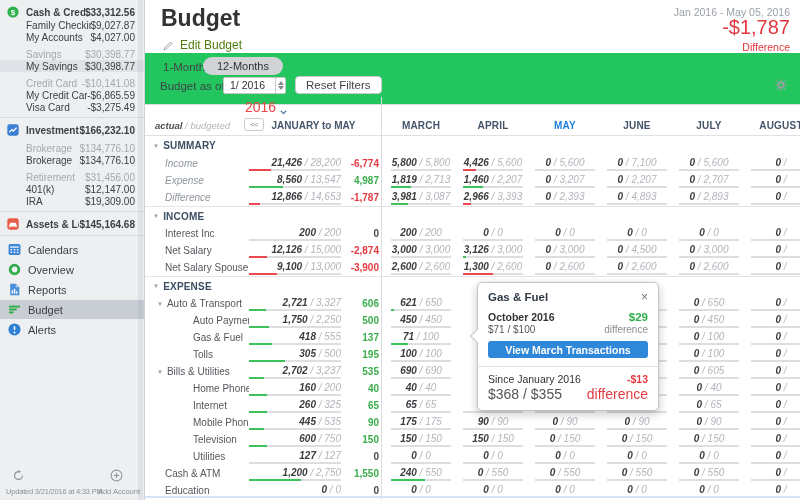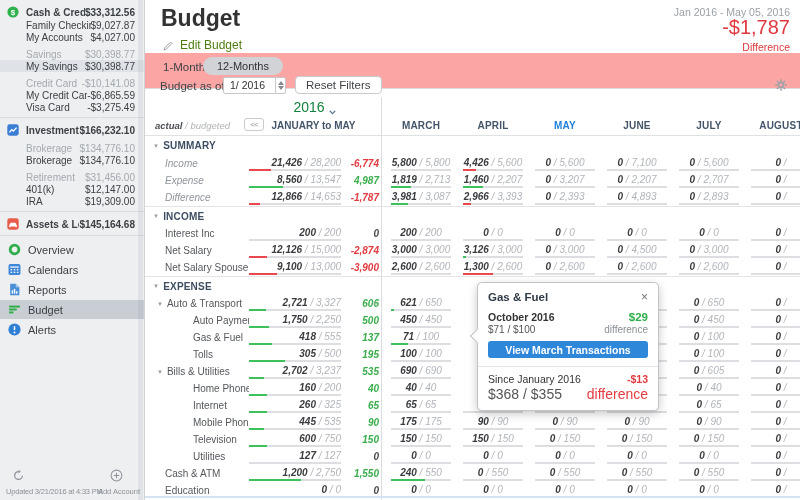--- a/index.html
+++ b/index.html
@@ -31,36 +31,36 @@
 
   
   .main{position:absolute;left:145px;top:0;width:655px;height:500px;overflow:hidden;background:#fff}
   .title{position:absolute;left:16px;top:5px;font-size:23px;font-weight:700;color:#333}
   .edit{position:absolute;left:18px;top:38px;font-size:12px;color:#4d7c0f;display:flex;gap:6px;align-items:center}
   .edit .ic{width:11px;height:11px}
   .hr-date{position:absolute;right:10px;top:6px;font-size:10.5px;color:#9aa0a6}
   .hr-diff{position:absolute;right:10px;top:16px;font-size:20px;font-weight:500;color:#e0393f}
   .hr-lbl{position:absolute;right:10px;top:41px;font-size:10.5px;color:#e0393f}
 
-  .fbar{position:absolute;left:0;top:53px;width:100%;height:36px;background:#fca5a5;border-bottom:1px solid #dcdcde;box-sizing:border-box}
+  .fbar{position:absolute;left:0;top:53px;width:100%;height:52px;background:#22c55e;border-bottom:1px solid #dcdcde;box-sizing:border-box}
   .seg-plain{position:absolute;left:18px;top:8px;font-size:11.5px;color:#3f4347}
   .seg-pill{position:absolute;left:58px;top:4px;background:#d2d3d6;border-radius:10px;padding:3px 14px;font-size:11px;color:#2f3235}
   .asof-lab{position:absolute;left:15px;top:27px;font-size:11.5px;color:#3f4347}
   .asof-box{position:absolute;left:78px;top:24px;width:46px;height:15px;background:#fff;border:1px solid #c6c8cb;border-radius:2px;font-size:10.5px;color:#333;line-height:15px;padding-left:6px}
   .stp{position:absolute;left:130px;top:24px;width:11px;height:17px;background:#fff;border:1px solid #c6c8cb;border-radius:2px;box-sizing:border-box}
   .stp .up,.stp .dn{position:absolute;left:2px;width:0;height:0;border-left:3.5px solid transparent;border-right:3.5px solid transparent}
   .stp .up{top:3px;border-bottom:4px solid #84898f}
   .stp .dn{bottom:3px;border-top:4px solid #84898f}
   .reset{position:absolute;left:150px;top:23px;background:#fff;border:1px solid #c9cbce;border-radius:4px;padding:2px 10px;font-size:11.5px;color:#3f4347}
   .gear{position:absolute;right:12px;top:25px;width:14px;height:14px}
 
   
   .grid{position:absolute;left:0;top:97px;right:0;bottom:0}
   .yearbar{position:relative;height:20px}
-  .year{position:absolute;left:100px;width:140px;top:2px;text-align:center;font-size:14px;color:#15803d;display:flex;align-items:center;justify-content:center;gap:3px}
+  .year{position:absolute;left:100px;width:140px;top:2px;text-align:center;font-size:14px;color:#ef4444;display:flex;align-items:center;justify-content:flex-start;gap:3px}
   .year .ic{width:9px;height:9px;margin-top:2px}
   .thead{position:relative;height:18px;border-bottom:1px solid #dfe1e3}
   .legend{position:absolute;left:10px;top:3px;font-size:9.5px;font-style:italic}
   .legend .la{font-weight:700;color:#4a4e53}
   .legend .lb{color:#b0b4b9}
   .collapse{position:absolute;left:99px;top:1px;width:20px;height:13px;background:#fff;border:1px solid #c9cbce;border-radius:3px;font-size:8px;color:#8a8f94;text-align:center;line-height:12px;letter-spacing:-1px;box-sizing:border-box}
   .fhead{position:absolute;left:100px;width:137px;top:3px;text-align:center;font-size:10px;font-weight:700;color:#44556a}
   .mheads{position:absolute;left:240px;top:3px;display:flex}
   .mh{width:72px;flex:none;text-align:center;font-size:10px;font-weight:700;color:#44556a;letter-spacing:.2px}
   .mh.cur{color:#1e7fdb}
@@ -75,21 +75,21 @@
   .tlabel.parent{padding-left:12px}
   .tlabel.child{padding-left:48px}
   .vcell{width:92px;flex:none}
   .nums{text-align:right;font-size:10px;line-height:11px;font-style:italic;white-space:nowrap}
   .nums b{color:#3a3c3f;font-weight:700}
   .nums .bud{color:#b0b4ba}
   .vbar{height:2px;background:#dddee1;position:relative;margin-top:1px}
   .vbar i{position:absolute;left:0;top:0;bottom:0}
   .vbar .g{background:#3ec15b}
   .vbar .r{background:#e8484e}
-  .dcell{box-sizing:border-box;width:40px;flex:none;text-align:right;padding-right:2px;font-size:10px;font-weight:700;font-style:italic}
+  .dcell{box-sizing:border-box;width:40px;flex:none;text-align:right;padding-right:2px;font-size:10px;font-weight:700;}
   .dred{color:#e23b41}.dgreen{color:#3aad4c}.dneutral{color:#46494d}
   .mwrap{position:absolute;left:240px;top:0;height:100%;display:flex;align-items:center}
   .mcell{width:72px;flex:none}
   .mcell .nums{text-align:center}
   .mcell .vbar{width:60px;margin:1px auto 0}
   .grip{position:absolute;left:228px;top:4px;font-size:8px;color:#b4b8bd}
   .vline{position:absolute;left:236px;top:97px;bottom:0;width:1px;background:#dbdcdf;z-index:2}
   .bedge{position:absolute;left:0;right:0;top:496px;height:2px;background:#d5e4f4;z-index:6}
 
   
@@ -193,36 +193,36 @@
               <path d="M2.2 7.6l1-2.3c.12-.28.4-.46.7-.46h4.2c.3 0 .58.18.7.46l1 2.3v1.6h-1.3v-.7H3.5v.7H2.2z" fill="#fff"></path>
             </svg></span>
           <span class="sb-lab">Assets &amp; Loans</span>
           <span class="sb-val">$145,164.68</span>
         </div>
         <div class="sb-div"></div>
       </div>
     <div id="features">
         <div class="sb-feat">
           <span class="sb-ic"><svg viewBox="0 0 12 12">
-              <circle cx="6" cy="6" r="4" fill="none" stroke="#2fae4a" stroke-width="2.6"></circle>
-            </svg></span>
-          <span class="sb-lab">Overview</span>
-        </div>
-        <div class="sb-feat">
-          <span class="sb-ic"><svg viewBox="0 0 12 12">
               <rect x="0.5" y="1" width="11" height="10" rx="1.6" fill="#3e86d8"></rect>
               <rect x="2" y="3.2" width="8" height="1.1" fill="#fff"></rect>
               <rect x="2.4" y="5.6" width="1.4" height="1.2" fill="#fff"></rect>
               <rect x="5.3" y="5.6" width="1.4" height="1.2" fill="#fff"></rect>
               <rect x="8.2" y="5.6" width="1.4" height="1.2" fill="#fff"></rect>
               <rect x="2.4" y="8" width="1.4" height="1.2" fill="#fff"></rect>
               <rect x="5.3" y="8" width="1.4" height="1.2" fill="#fff"></rect>
               <rect x="8.2" y="8" width="1.4" height="1.2" fill="#fff"></rect>
             </svg></span>
           <span class="sb-lab">Calendars</span>
+        </div>
+        <div class="sb-feat">
+          <span class="sb-ic"><svg viewBox="0 0 12 12">
+              <circle cx="6" cy="6" r="4" fill="none" stroke="#2fae4a" stroke-width="2.6"></circle>
+            </svg></span>
+          <span class="sb-lab">Overview</span>
         </div>
         <div class="sb-feat">
           <span class="sb-ic"><svg viewBox="0 0 12 12">
               <path d="M2 .8h5.2L10.5 4v7.2H2z" fill="#4a90d9"></path>
               <path d="M7.2.8L10.5 4H7.2z" fill="#a9c9ec"></path>
               <rect x="3.4" y="6.8" width="1.3" height="3" fill="#fff"></rect>
               <rect x="5.4" y="5.4" width="1.3" height="4.4" fill="#fff"></rect>
               <rect x="7.4" y="7.6" width="1.3" height="2.2" fill="#fff"></rect>
             </svg></span>
           <span class="sb-lab">Reports</span>

